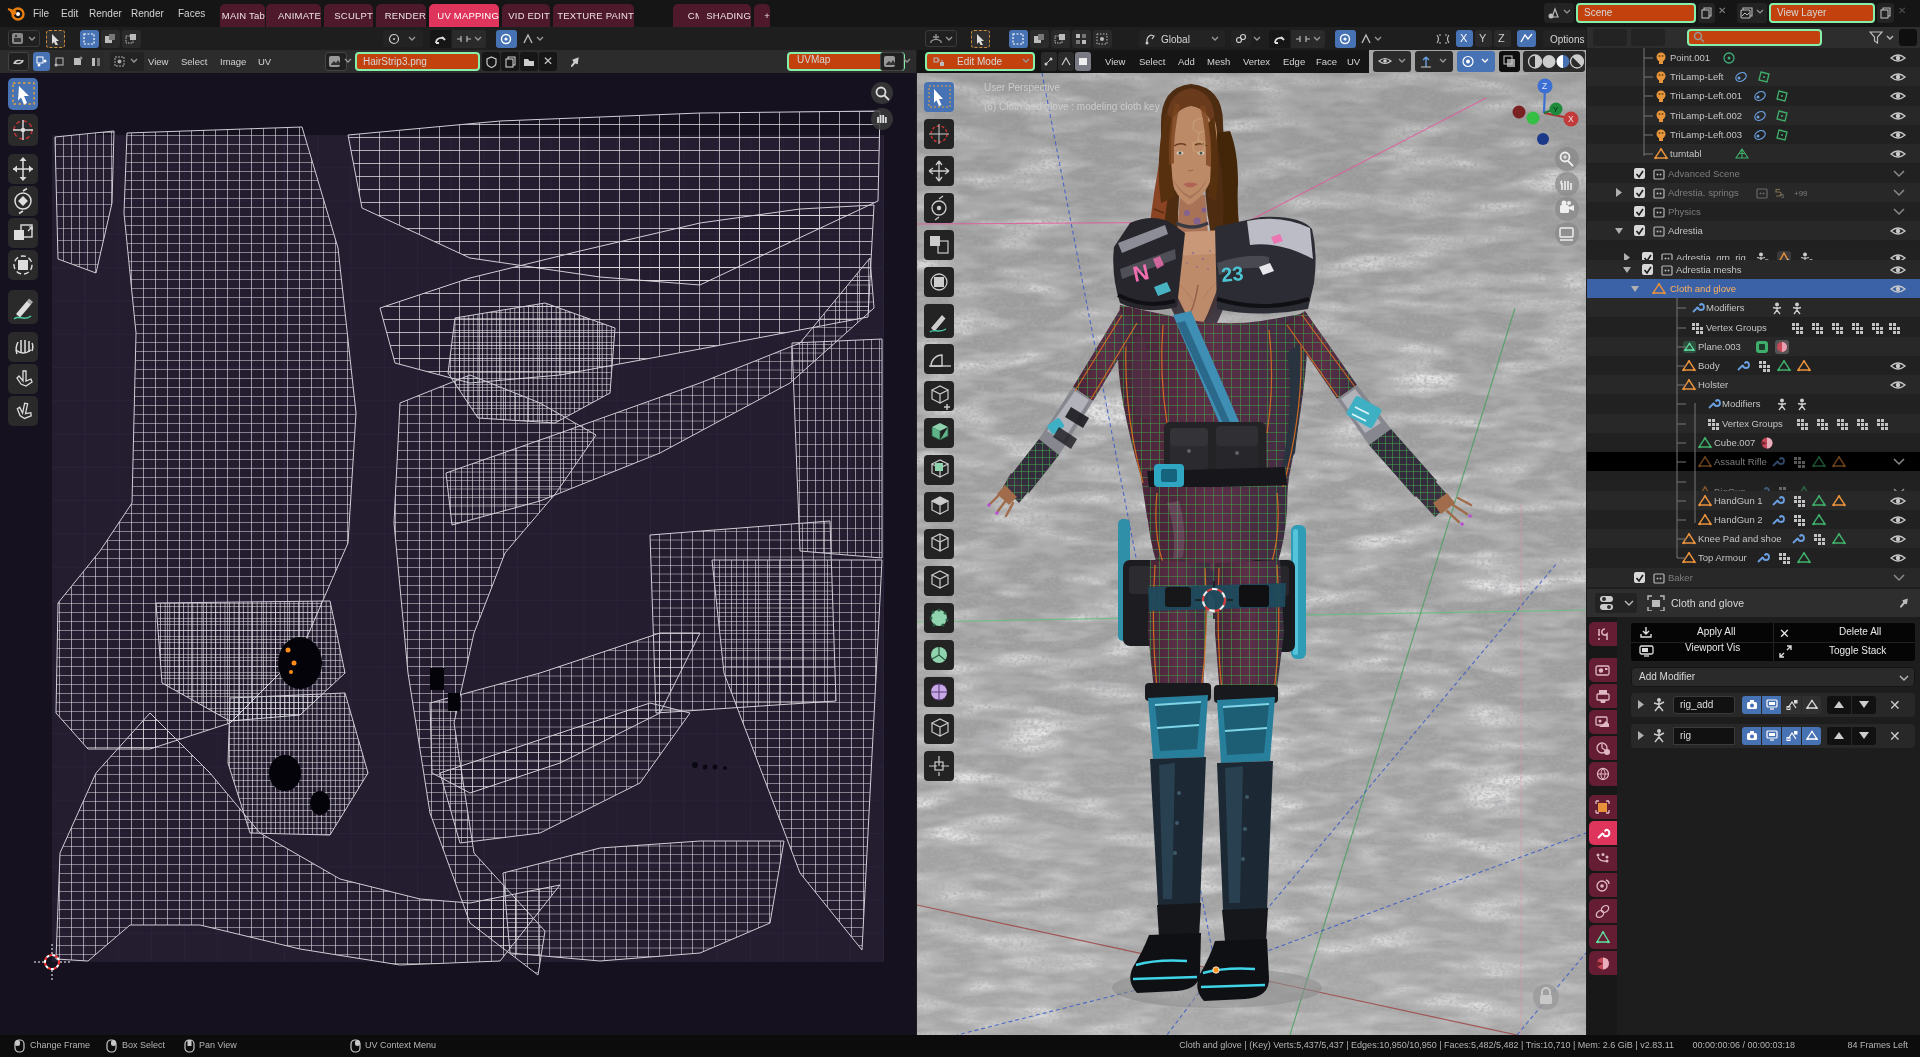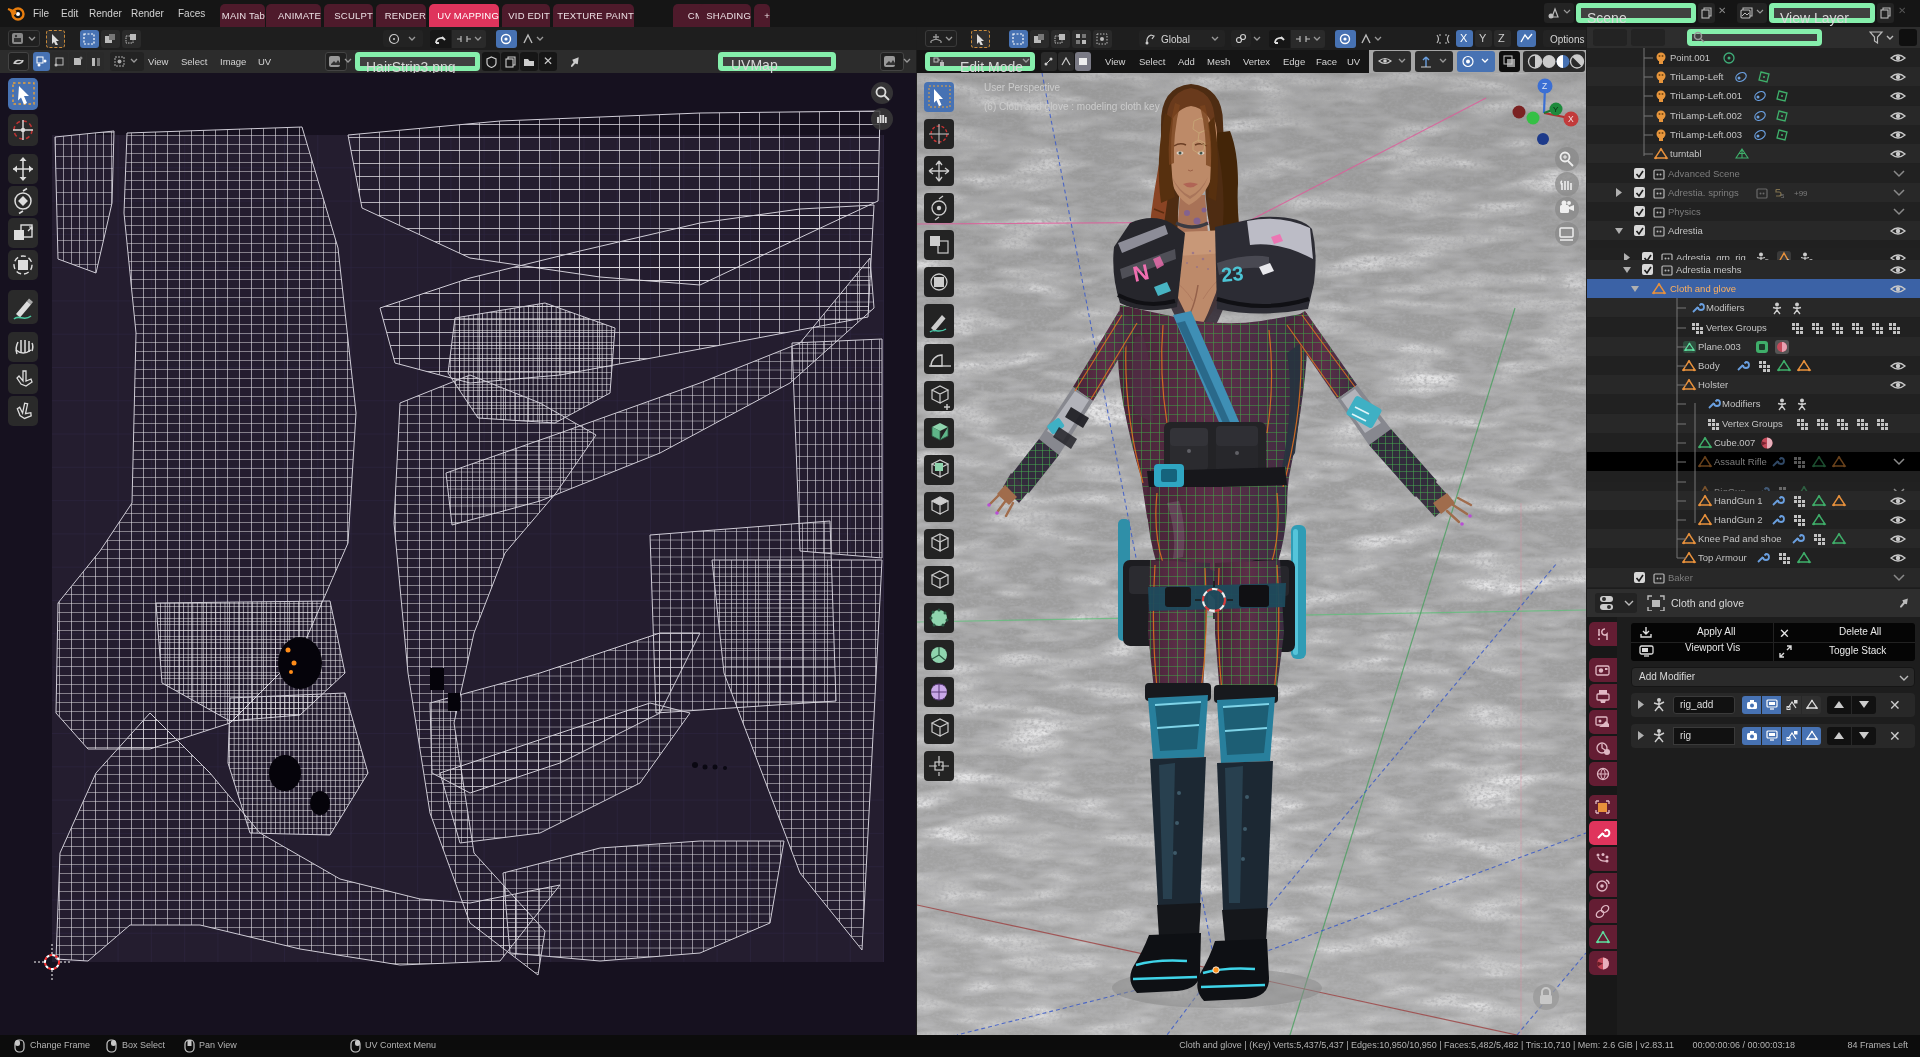--- a/index.html
+++ b/index.html
@@ -10,21 +10,21 @@
 
 #topbar{position:absolute;left:0;top:0;width:1920px;height:27px;background:#151515;color:#cfcfcf;font-size:10px}
 #topbar .menu{position:absolute;top:8px;color:#d2d2d2}
 .tab{position:absolute;top:4px;height:23px;border-radius:5px 5px 0 0;background:#4e1a2b;color:#ece0e4;font-size:9.5px;text-align:right;line-height:23px;letter-spacing:.2px;white-space:nowrap;overflow:hidden}
 .tab.on{background:#df345c;color:#fff}
 
 .hdr{position:absolute;overflow:hidden}
 .hrow1{background:#1e1e1e}
 .hrow2{background:#2c2c2c}
 .hbtn{position:absolute;border-radius:3px;background:#262626}
-.hfield{position:absolute;background:#404040;border:5px solid #86efac;border-radius:4px;color:#d8d8d8;font-size:14px}
+.hfield{position:absolute;background:#c2410c;border:2px solid #86efac;border-radius:4px;color:#d8d8d8;font-size:10px}
 .hmenu{position:absolute;color:#d5d5d5;font-size:9.5px;top:6px}
 
 #outliner{position:absolute;left:1587px;top:48px;width:333px;height:540px;background:#202020;overflow:hidden}
 .orow{position:absolute;left:0;width:333px;height:19px;font-size:9.5px;color:#c4c4c4;white-space:nowrap}
 .orow .txt{position:absolute;top:4px}
 .gray{color:#7e7e7e}
 .oname{color:#ffb15e}
 
 #props{position:absolute;left:1587px;top:589px;width:333px;height:446px;background:#1d1d1d}
 
@@ -208,21 +208,21 @@
       </svg>
 <span class="hbtn" style="left:520px;top:2px;width:18px;height:19px;background:#161616"></span>
 <svg class="abs" style="left:523px;top:6px" width="12" height="12">
         <path d="M1 3 h4 l1.5 2 H11 V10 H1 Z" fill="#ccc"></path>
       </svg>
 <span class="hbtn" style="left:539px;top:2px;width:18px;height:19px;background:#161616"></span>
 <span class="abs" style="left:543px;top:4px;color:#ccc;font-size:12px">✕</span>
 <svg class="abs" style="left:568px;top:5px" width="14" height="14">
         <path d="M7 1 l3.5 6 -2.5 1 v4 l-1 1.5 -1-1.5 v-4 l-2.5-1 z" fill="#ccc" transform="rotate(38 7 7)"></path>
       </svg>
-  <span class="hfield" style="left:718px;top:2px;width:118px;height:19px;padding:0 8px">UVMap</span>
+  <span class="hfield" style="left:787px;top:2px;width:118px;height:19px;padding:0 8px">UVMap</span>
 <span class="hbtn" style="left:880px;top:2px;width:24px;height:19px;background:#202020;border:1px solid #444"></span>
 <svg class="abs" style="left:884px;top:6px" width="13" height="11">
         <rect x="0" y="0" width="11" height="11" rx="2" fill="#999"></rect>
         <path d="M2 8 l3-3 2 2 2-3 2 3 v2 h-9 z" fill="#333"></path>
       </svg>
 <svg class="abs" style="left:903px;top:8px" width="8" height="6">
         <path d="M1 1 l3 3 3-3" fill="none" stroke="#999" stroke-width="1.3"></path>
       </svg>
 </div>
 

